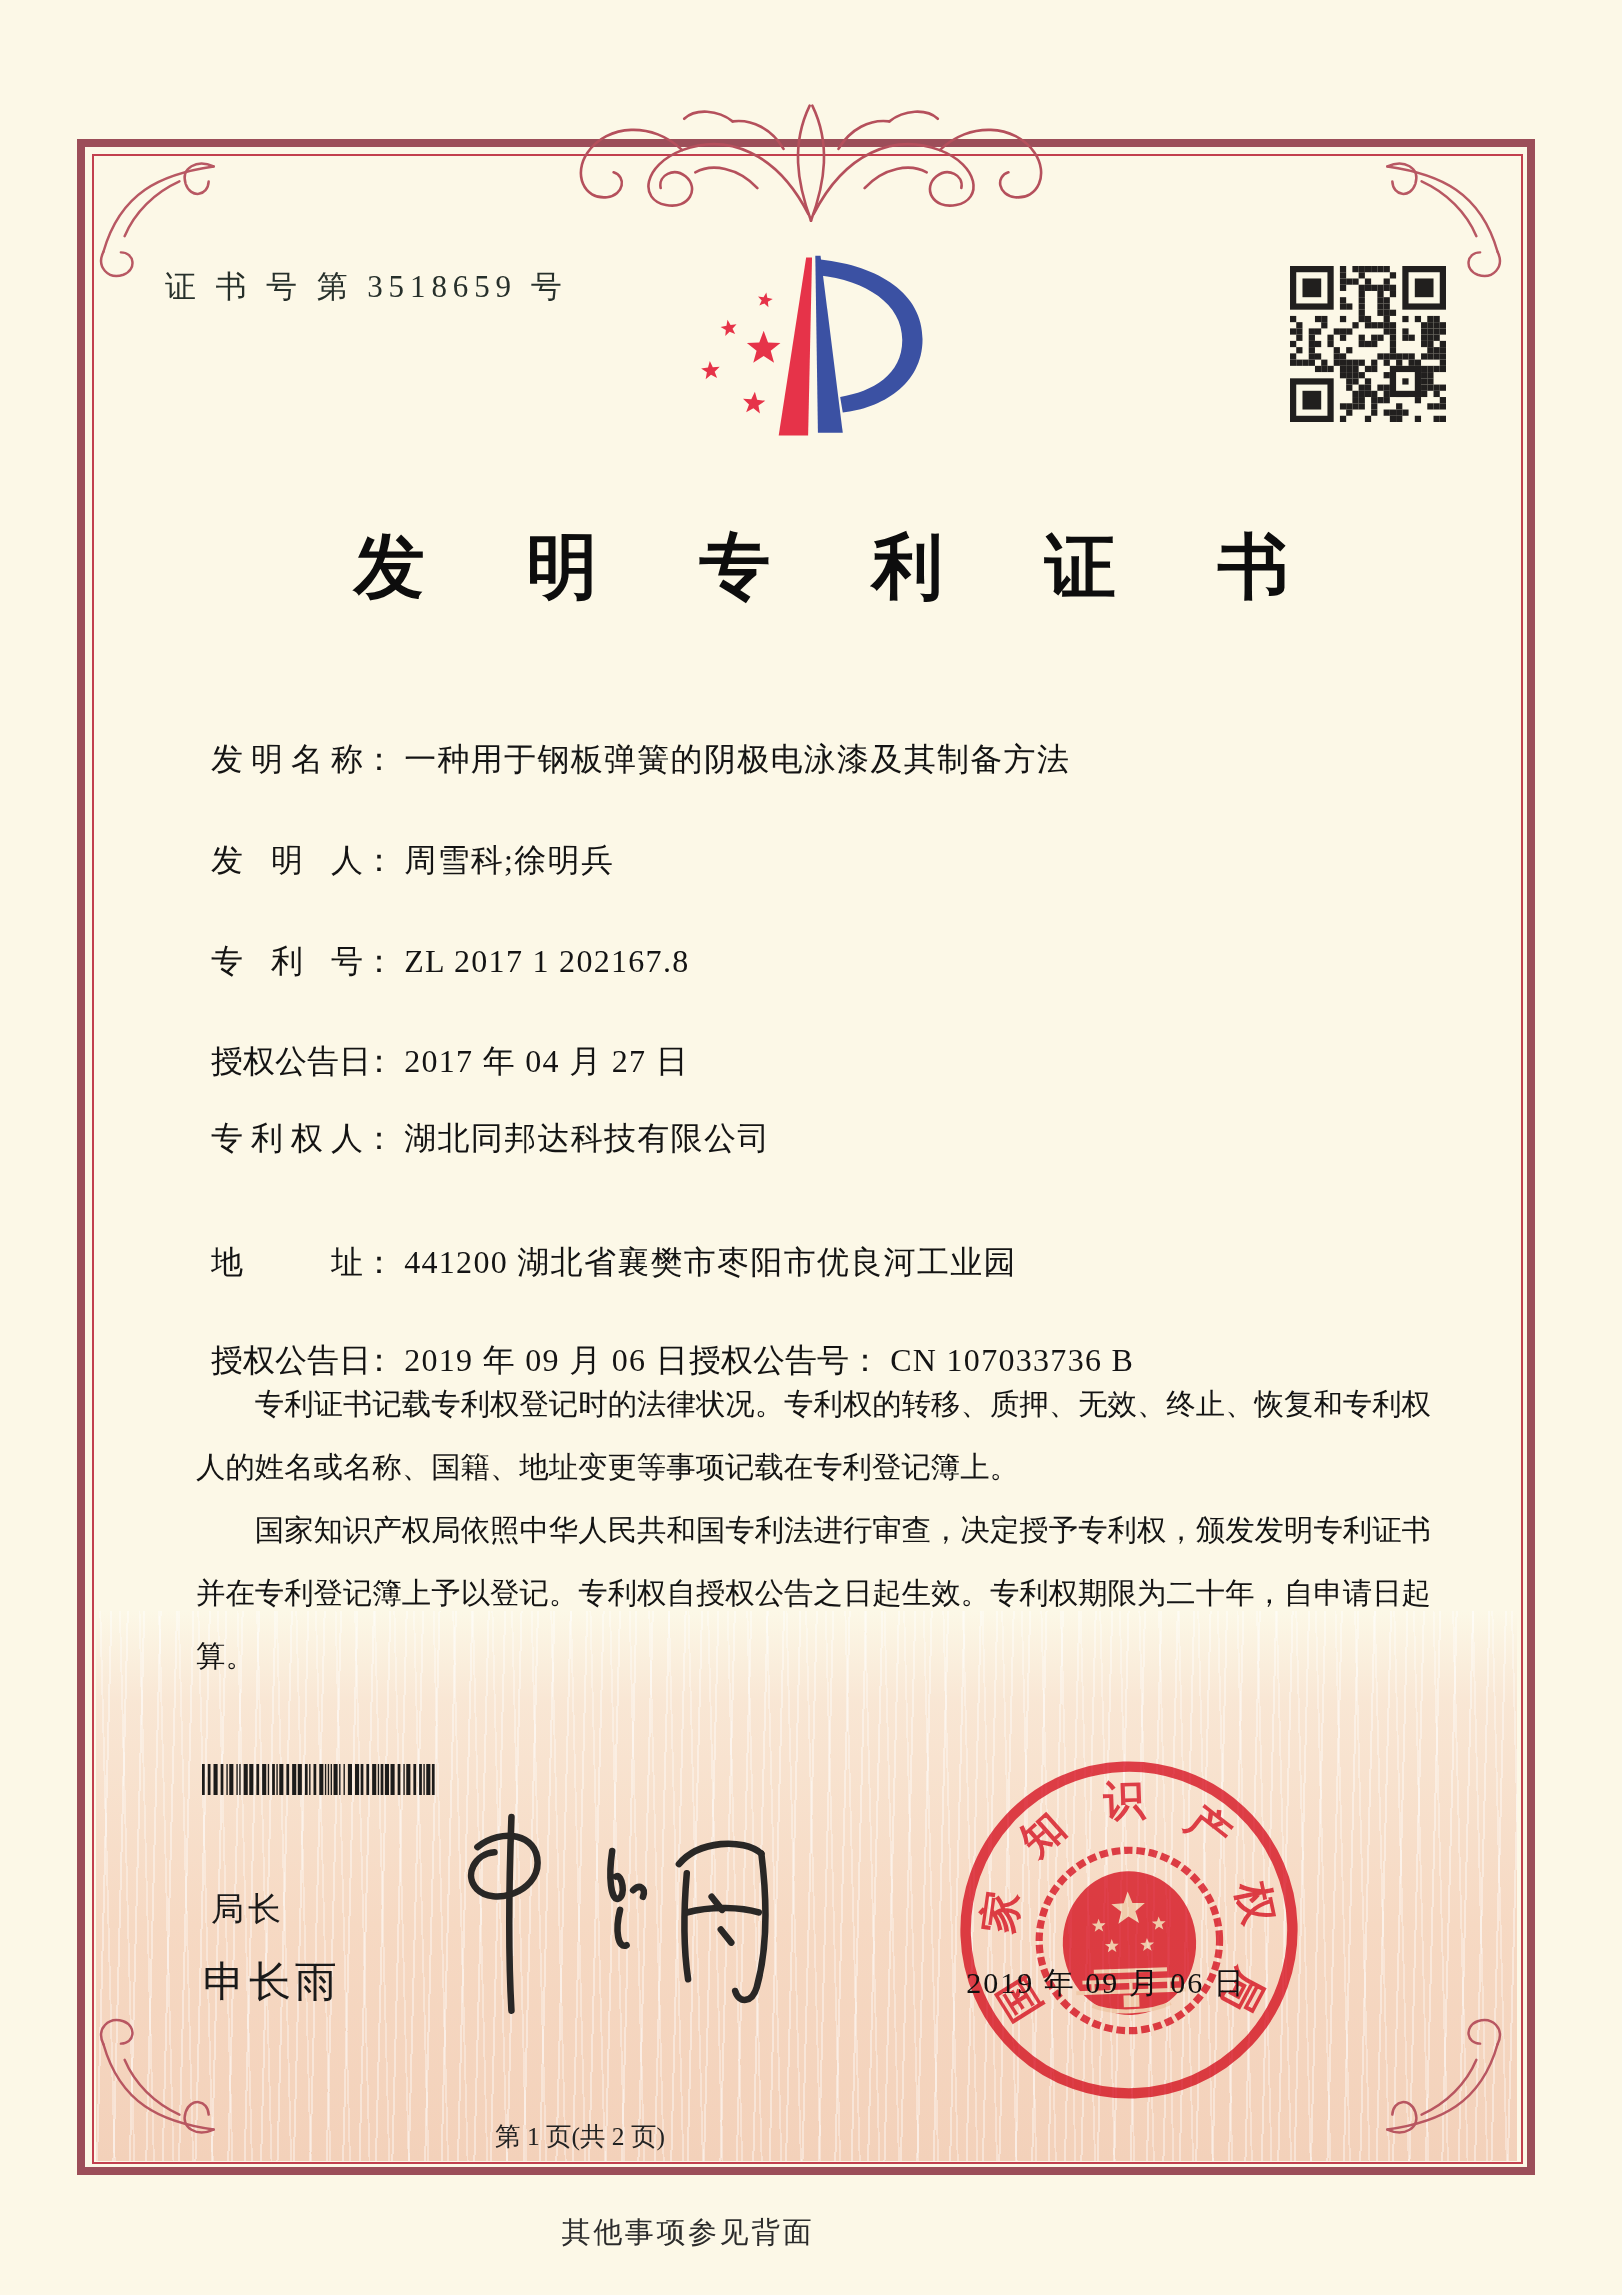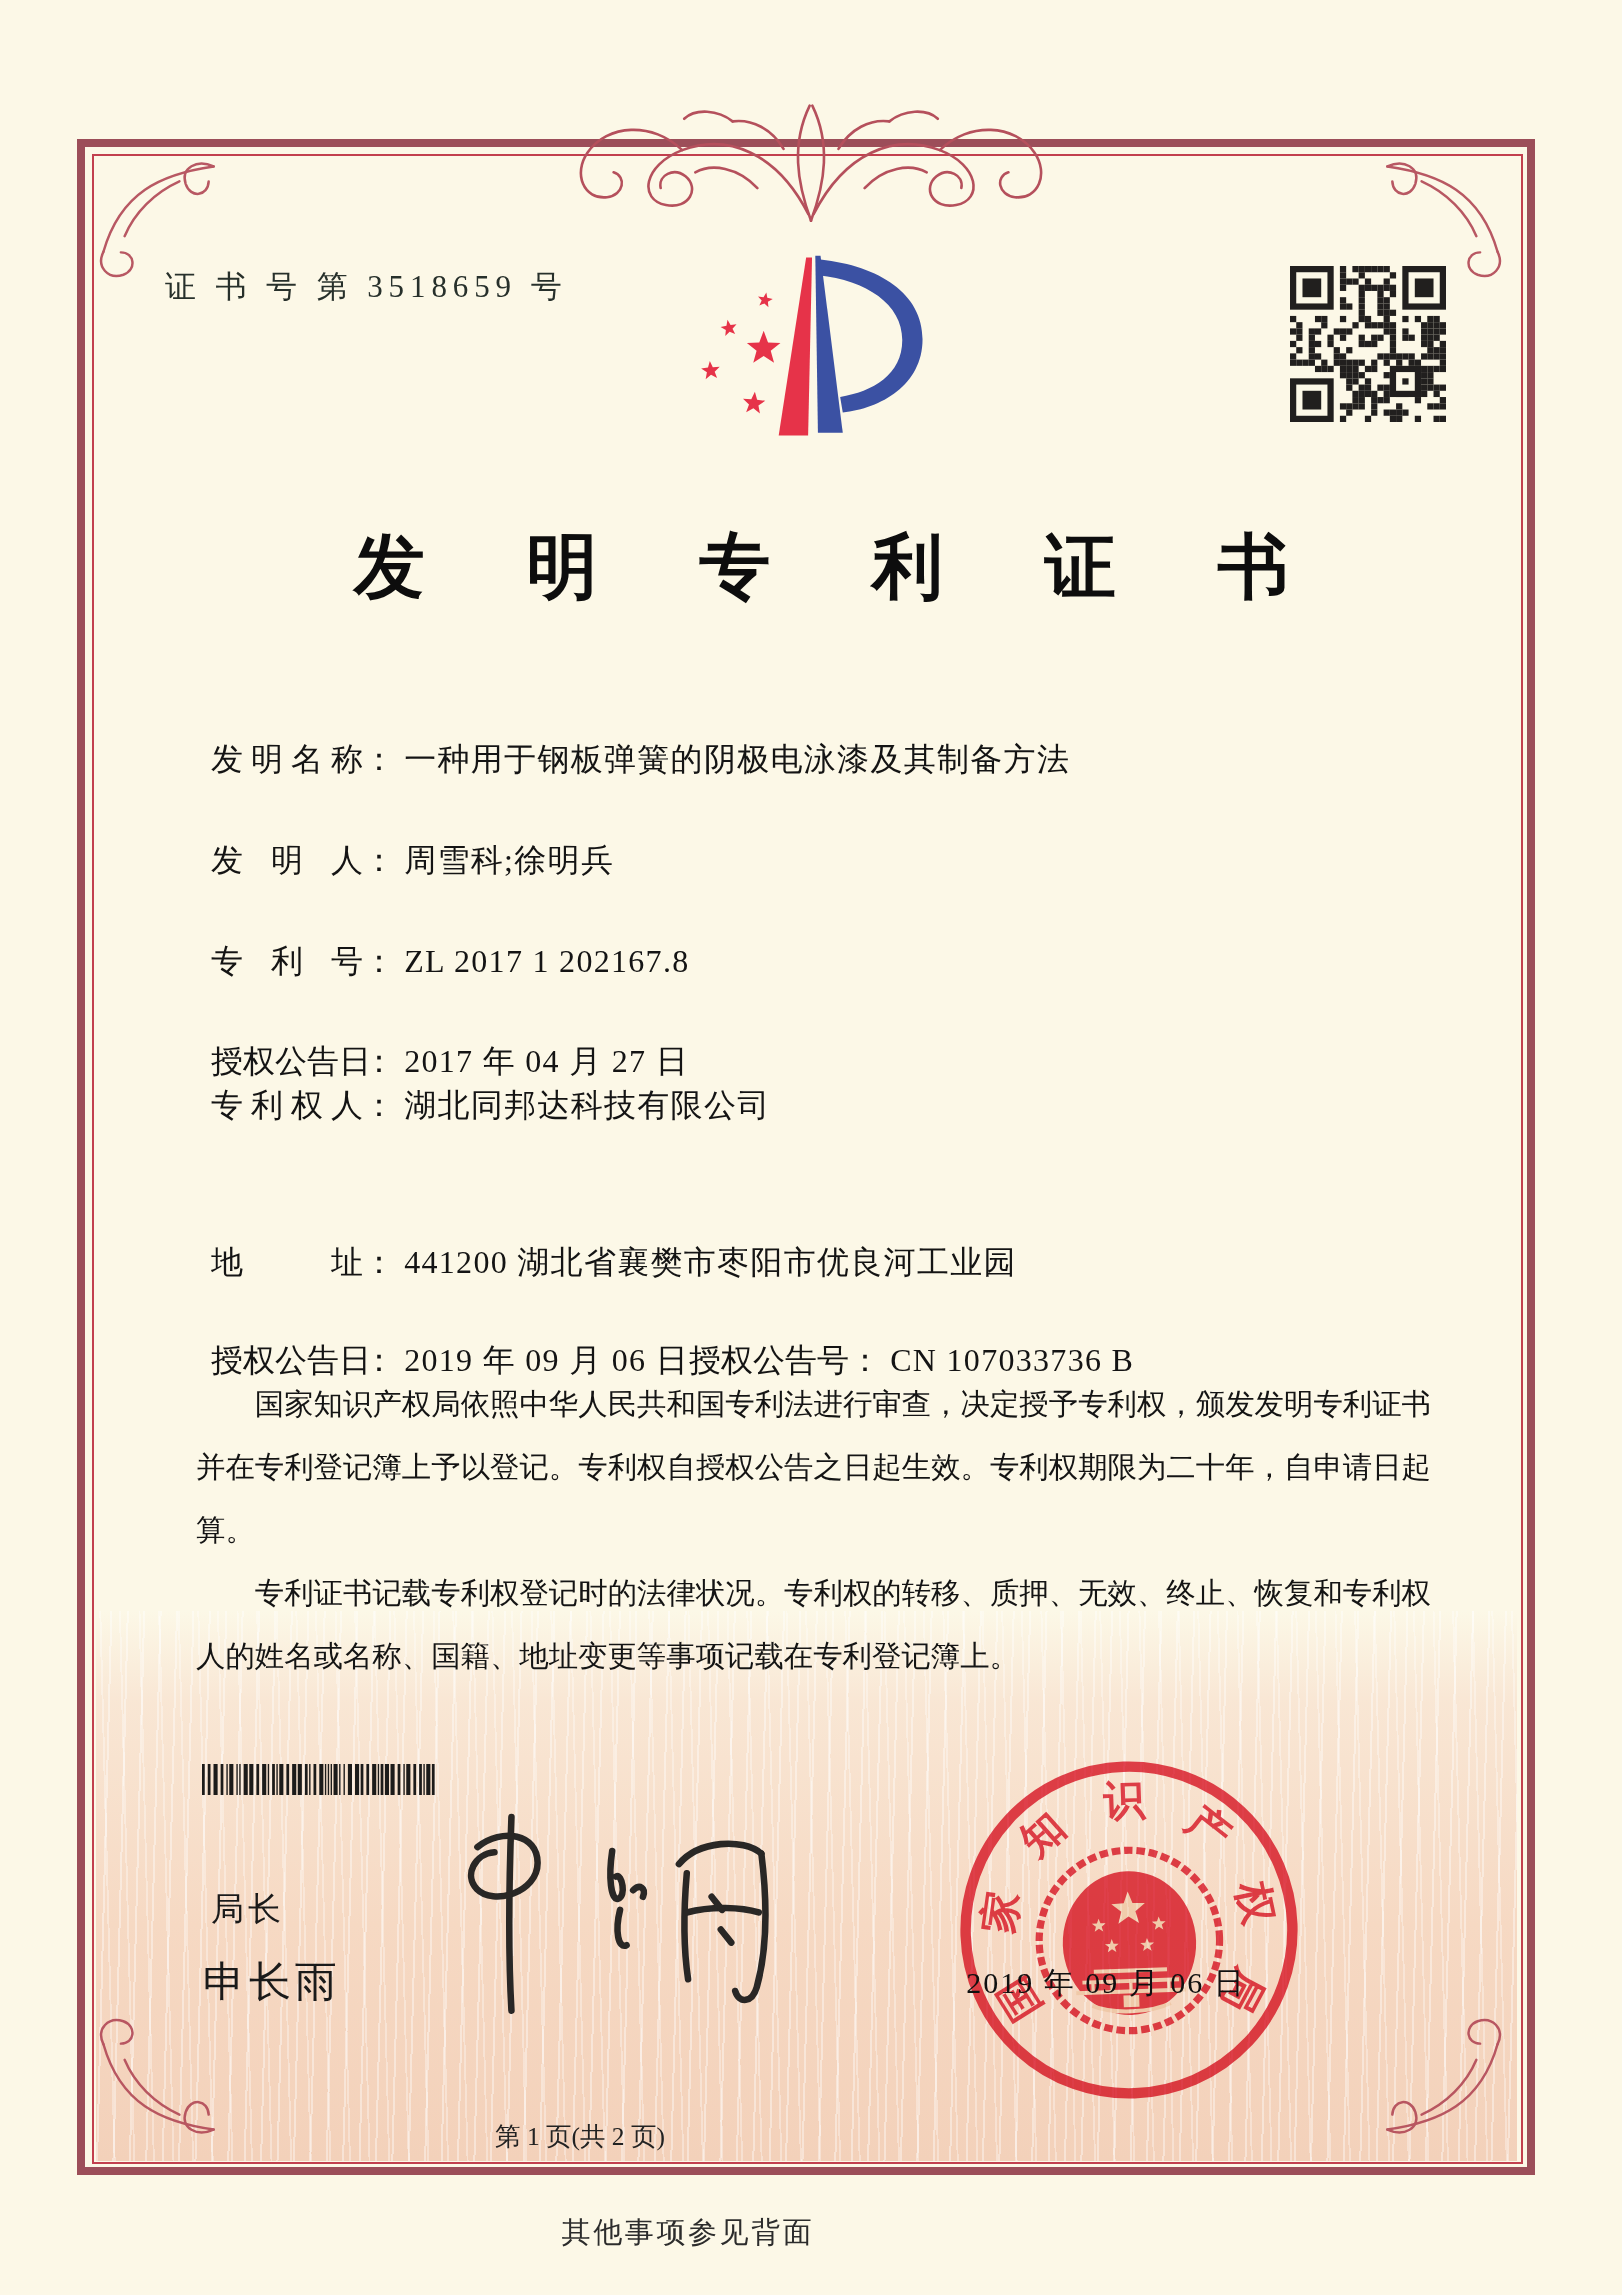--- a/index.html
+++ b/index.html
@@ -400,33 +400,33 @@
 </div>
 <div class="abs field" style="top:839px">
   <span class="lbl">发明人</span><span class="colon">：</span><span class="val">周雪科;徐明兵</span>
 </div>
 <div class="abs field" style="top:940px">
   <span class="lbl">专利号</span><span class="colon">：</span><span class="val">ZL 2017 1 202167.8</span>
 </div>
 <div class="abs field" style="top:1040px">
   <span class="lbl">授权公告日</span><span class="colon">：</span><span class="val">2017 年 04 月 27 日</span>
 </div>
-<div class="abs field" style="top:1084px">
+<div class="abs field" style="top:1117px">
   <span class="lbl">专利权人</span><span class="colon">：</span><span class="val">湖北同邦达科技有限公司</span>
 </div>
 <div class="abs field" style="top:1241px">
   <span class="lbl">地址</span><span class="colon">：</span><span class="val">441200 湖北省襄樊市枣阳市优良河工业园</span>
 </div>
 <div class="abs field" style="top:1339px">
   <span class="lbl">授权公告日</span><span class="colon">：</span><span class="val">2019 年 09 月 06 日</span><span class="field2"><span>授权公告号</span><span class="colon">：</span><span class="val">CN 107033736 B</span></span>
 </div>
 
 <div class="abs paras">
+  <p>专利证书记载专利权登记时的法律状况。专利权的转移、质押、无效、终止、恢复和专利权人的姓名或名称、国籍、地址变更等事项记载在专利登记簿上。</p>
   <p>国家知识产权局依照中华人民共和国专利法进行审查，决定授予专利权，颁发发明专利证书并在专利登记簿上予以登记。专利权自授权公告之日起生效。专利权期限为二十年，自申请日起算。</p>
-  <p>专利证书记载专利权登记时的法律状况。专利权的转移、质押、无效、终止、恢复和专利权人的姓名或名称、国籍、地址变更等事项记载在专利登记簿上。</p>
 </div>
 
 <svg class="abs barcode" viewBox="0 0 358 48" preserveAspectRatio="none" id="barcode-svg">
     <rect x="0.0" y="0" width="4.2" height="48" fill="#1c1b1a"></rect>
     <rect x="8.8" y="0" width="4.2" height="48" fill="#1c1b1a"></rect>
     <rect x="17.6" y="0" width="6.3" height="48" fill="#1c1b1a"></rect>
     <rect x="28.5" y="0" width="4.2" height="48" fill="#1c1b1a"></rect>
     <rect x="37.3" y="0" width="2.1" height="48" fill="#1c1b1a"></rect>
     <rect x="41.7" y="0" width="6.3" height="48" fill="#1c1b1a"></rect>
     <rect x="52.6" y="0" width="2.1" height="48" fill="#1c1b1a"></rect>

